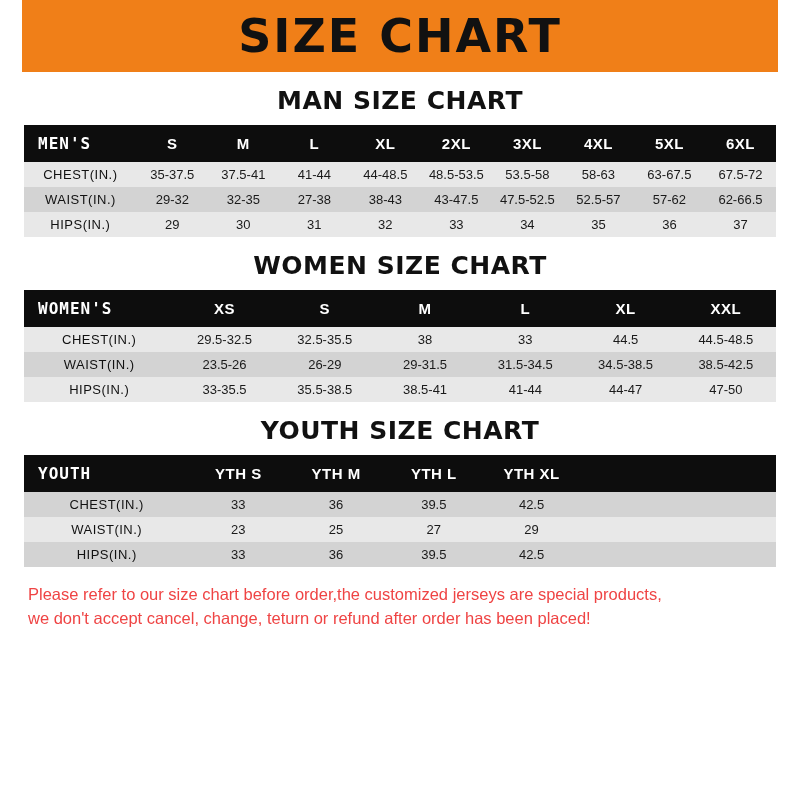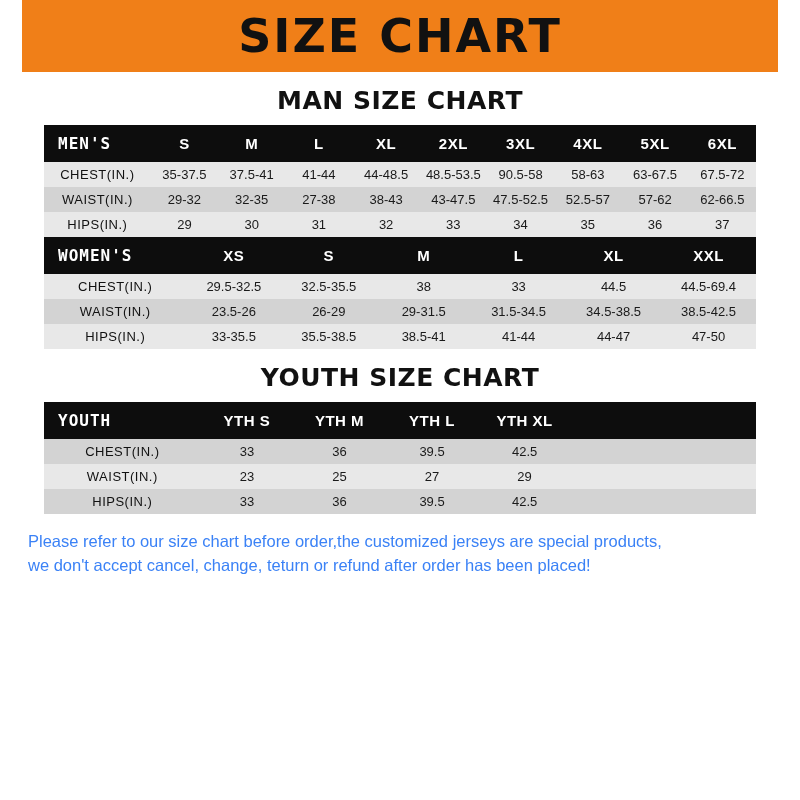--- a/index.html
+++ b/index.html
@@ -41,21 +41,21 @@
   .header-title {
     font-family: "DejaVu Sans", sans-serif;
     font-weight: bold;
     font-size: 46px;
     letter-spacing: 2px;
     color: #111111;
     z-index: 2;
   }
 
   .content {
-    padding: 0 44px;
+    padding: 0 24px;
     box-sizing: border-box;
   }
 
   .section-title {
     text-align: center;
     font-family: "DejaVu Sans", sans-serif;
     font-weight: bold;
     font-size: 25px;
     color: #111111;
     letter-spacing: 0.5px;
@@ -98,21 +98,21 @@
     color: #111111;
   }
 
   
   .men-table col.c0 { width: 15%; }
   .women-table col.c0 { width: 20%; }
   .youth-table col.c0 { width: 22%; }
 
   .notice {
     margin: 16px 28px 0 28px;
-    color: #3b82f6;
+    color: #ef4444;
     font-size: 16.5px;
     line-height: 1.45;
     font-family: "Liberation Sans", sans-serif;
   }
 </style>
 </head>
 <body>
 
 <div class="page">
 
@@ -153,21 +153,21 @@
         </tr>
       </thead>
       <tbody>
         <tr class="light">
           <td class="rowlabel">CHEST(IN.)</td>
           <td>35-37.5</td>
           <td>37.5-41</td>
           <td>41-44</td>
           <td>44-48.5</td>
           <td>48.5-53.5</td>
-          <td>90.5-58</td>
+          <td>53.5-58</td>
           <td>58-63</td>
           <td>63-67.5</td>
           <td>67.5-72</td>
         </tr>
         <tr class="dark">
           <td class="rowlabel">WAIST(IN.)</td>
           <td>29-32</td>
           <td>32-35</td>
           <td>27-38</td>
           <td>38-43</td>
@@ -185,20 +185,21 @@
           <td>32</td>
           <td>33</td>
           <td>34</td>
           <td>35</td>
           <td>36</td>
           <td>37</td>
         </tr>
       </tbody>
     </table>
 
+    <div class="section-title">WOMEN SIZE CHART</div>
     <table class="size-table women-table">
       <colgroup>
         <col class="c0">
           <col>
           <col>
           <col>
           <col>
           <col>
           <col>
       </colgroup>
@@ -214,21 +215,21 @@
         </tr>
       </thead>
       <tbody>
         <tr class="light">
           <td class="rowlabel">CHEST(IN.)</td>
           <td>29.5-32.5</td>
           <td>32.5-35.5</td>
           <td>38</td>
           <td>33</td>
           <td>44.5</td>
-          <td>44.5-69.4</td>
+          <td>44.5-48.5</td>
         </tr>
         <tr class="dark">
           <td class="rowlabel">WAIST(IN.)</td>
           <td>23.5-26</td>
           <td>26-29</td>
           <td>29-31.5</td>
           <td>31.5-34.5</td>
           <td>34.5-38.5</td>
           <td>38.5-42.5</td>
         </tr>

